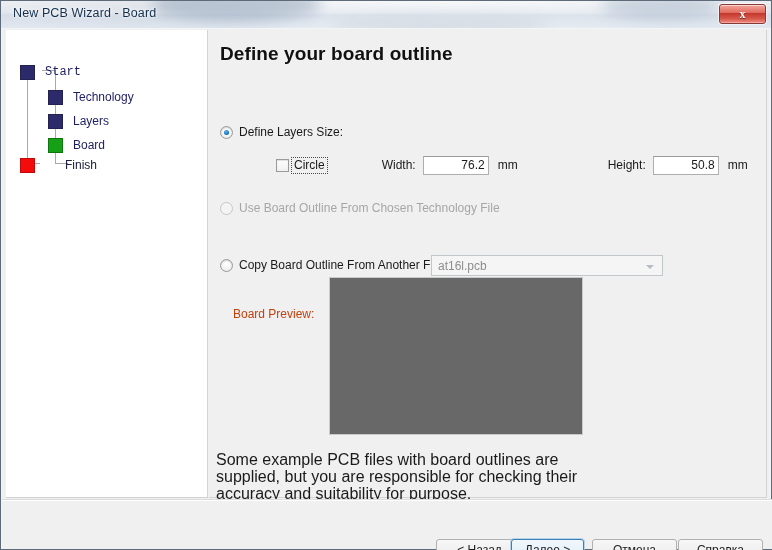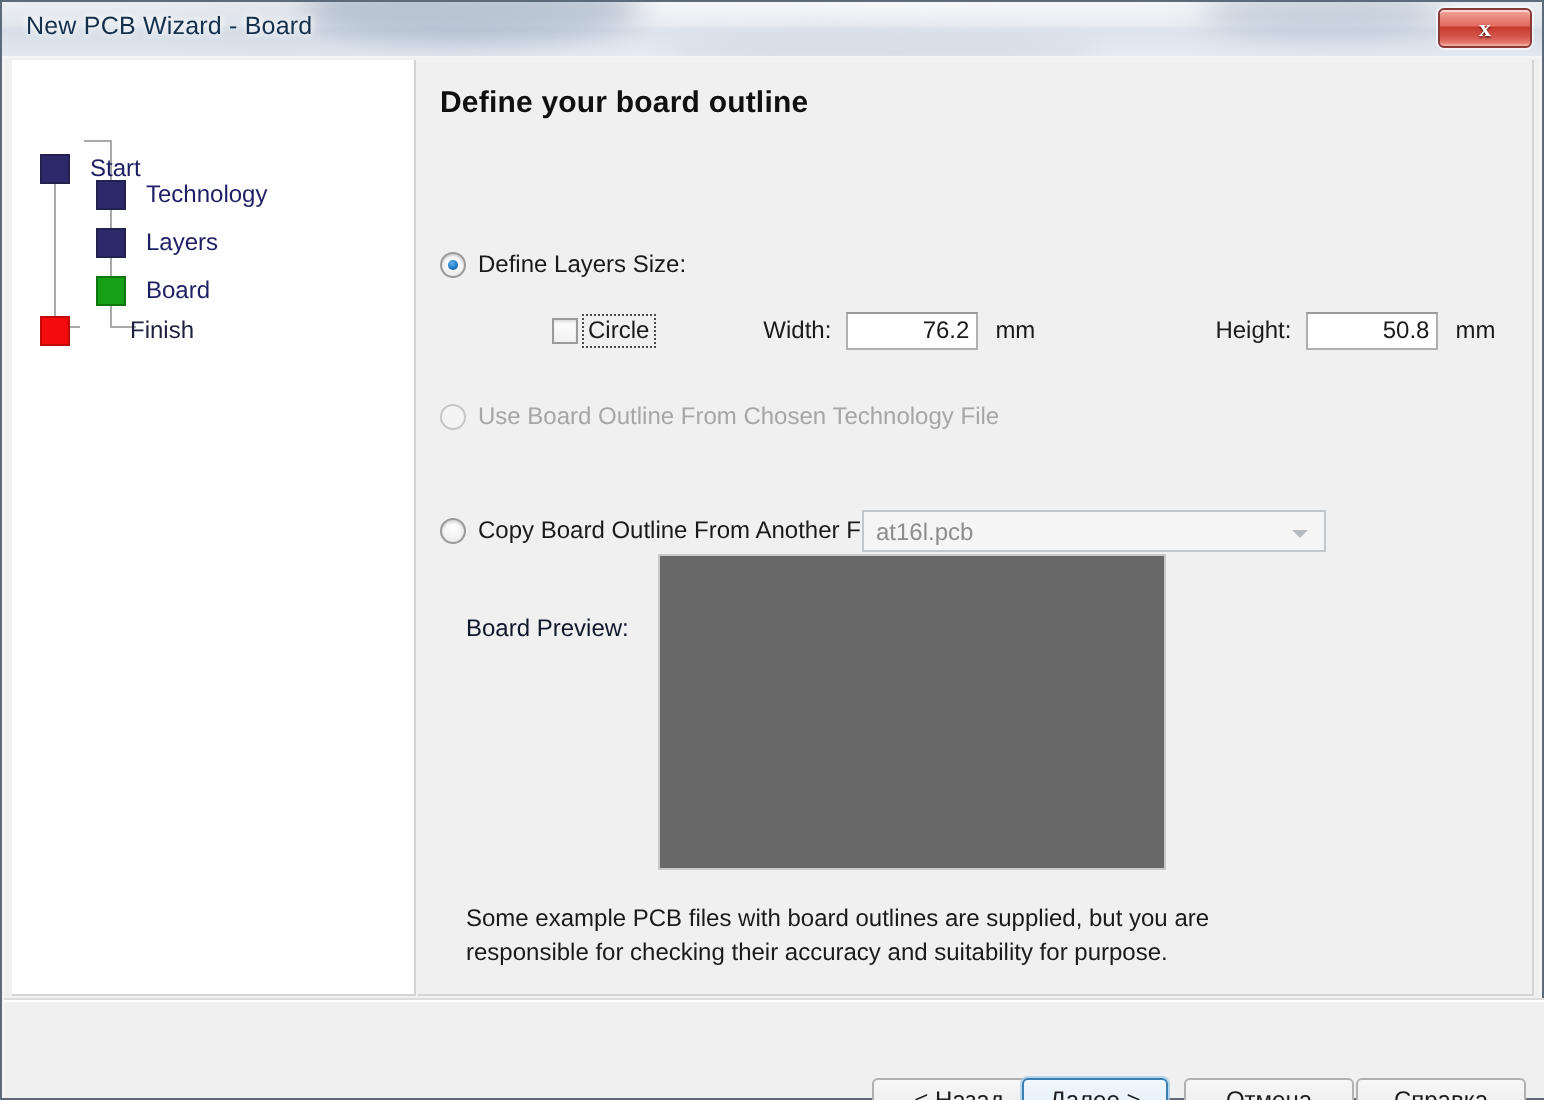--- a/index.html
+++ b/index.html
@@ -177,21 +177,21 @@
     box-sizing: border-box;
     background: #f0f0f0;
     border-right: 1px solid #d3d3d3;
     border-bottom: 1px solid #d3d3d3;
   }
 
   #page-heading {
     position: absolute;
     left: 11px;
     top: 13px;
-    font-size: 15px;
+    font-size: 19px;
     font-weight: bold;
     color: #101010;
     letter-spacing: 0.1px;
   }
 
   
   .radio-row {
     position: absolute;
     display: flex;
     align-items: center;
@@ -316,39 +316,39 @@
     border-right: 4px solid transparent;
     border-top: 4px solid #b6bcc2;
   }
 
   
   #preview-label {
     position: absolute;
     left: 24px;
     top: 277px;
     font-size: 12px;
-    color: #0f172a;
+    color: #c2410c;
   }
   #preview-box {
     position: absolute;
     left: 120px;
     top: 247px;
     width: 254px;
     height: 158px;
     background: #686868;
     border: 1px solid #c9c9c9;
     box-sizing: border-box;
   }
 
   #note-text {
     position: absolute;
-    left: 24px;
+    left: 7px;
     top: 421px;
     width: 400px;
-    font-size: 12px;
+    font-size: 16px;
     color: #1a1a1a;
     line-height: 17px;
   }
 
   
   #footer {
     position: absolute;
     left: 1px;
     top: 471px;
     width: 770px;
@@ -408,21 +408,21 @@
 
         <div class="tline" style="left:21px; top:48px; width:1px; height:85px;"></div>
         <div class="tline" style="left:21px; top:133px; width:13px; height:1px;"></div>
         <div class="tline" style="left:36px; top:40px; width:13px; height:1px;"></div>
         <div class="tline" style="left:49px; top:40px; width:1px; height:93px;"></div>
         <div class="tline" style="left:49px; top:65px; width:7px; height:1px;"></div>
         <div class="tline" style="left:49px; top:89px; width:7px; height:1px;"></div>
         <div class="tline" style="left:49px; top:113px; width:7px; height:1px;"></div>
         <div class="tline" style="left:49px; top:133px; width:13px; height:1px;"></div>
 
-        <div class="nav-item" style="left:14px; top:45px;">
+        <div class="nav-item" style="left:14px; top:33px;font-family:Liberation Mono, monospace;">
           <span class="nav-node navy"></span>
           <span class="nav-label">Start</span>
         </div>
 
         <div class="nav-item" style="left:42px; top:58px;">
           <span class="nav-node navy"></span>
           <span class="nav-label">Technology</span>
         </div>
 
         <div class="nav-item" style="left:42px; top:82px;">

